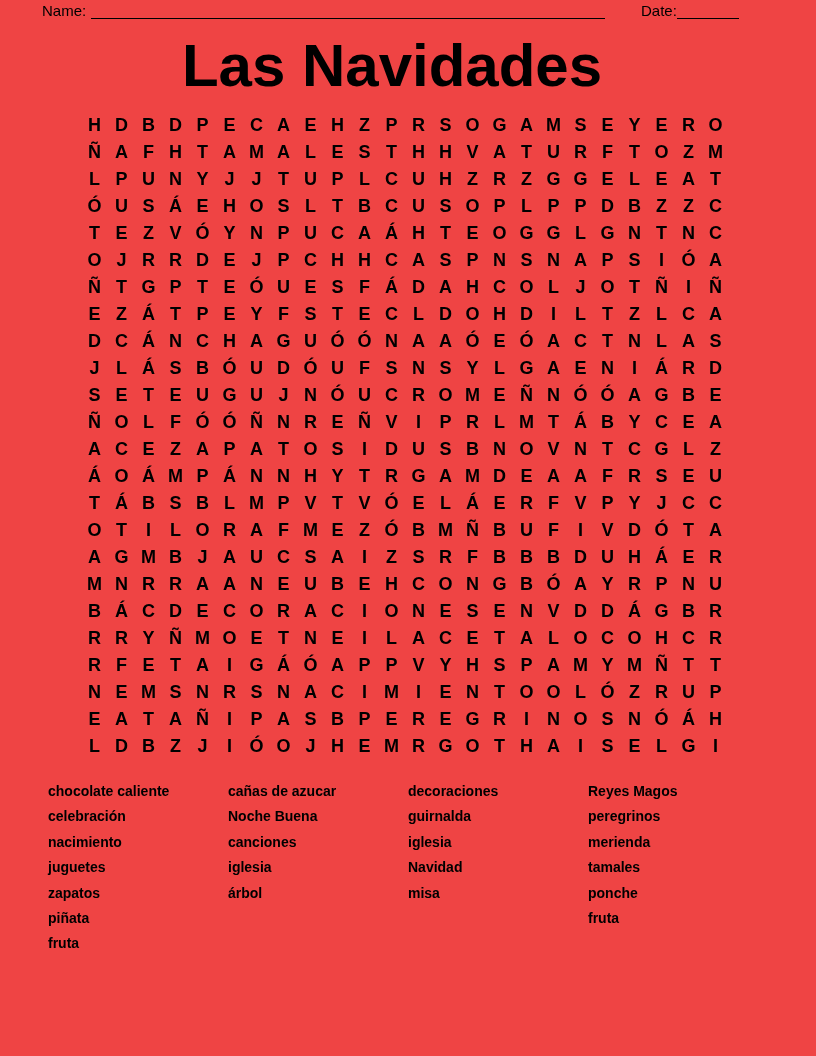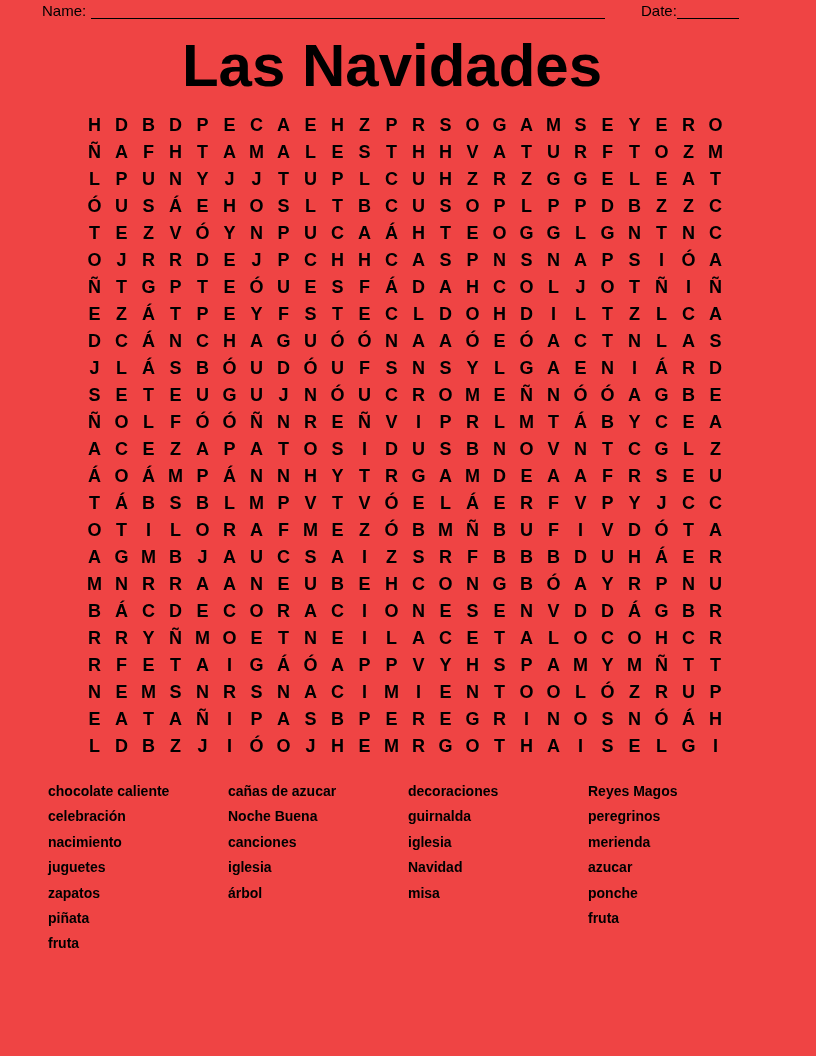--- a/index.html
+++ b/index.html
@@ -643,19 +643,19 @@
         <div class="word">decoraciones</div>
         <div class="word">guirnalda</div>
         <div class="word">iglesia</div>
         <div class="word">Navidad</div>
         <div class="word">misa</div>
       </div>
       <div class="word-col">
         <div class="word">Reyes Magos</div>
         <div class="word">peregrinos</div>
         <div class="word">merienda</div>
-        <div class="word">azucar</div>
+        <div class="word">tamales</div>
         <div class="word">ponche</div>
         <div class="word">fruta</div>
       </div>
     </div>
 
 </div>
 
 </body></html>

